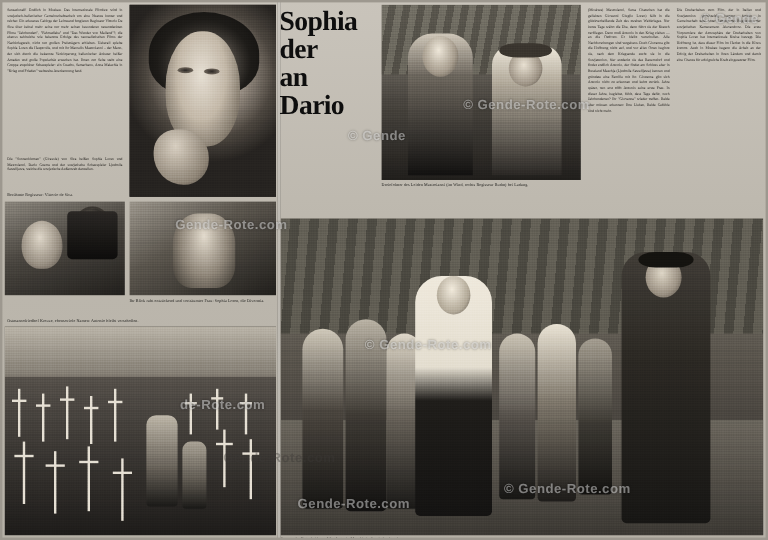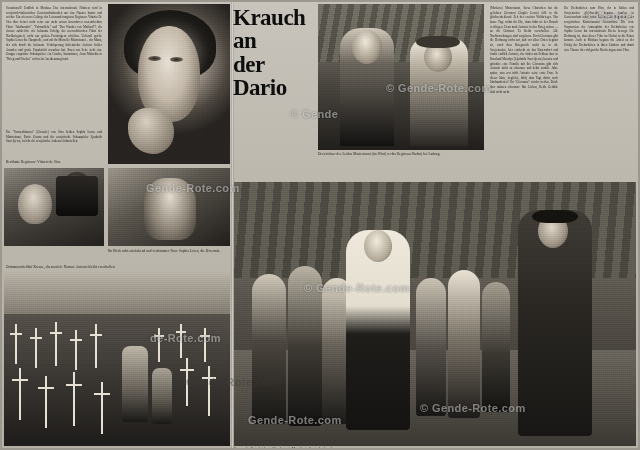--- a/index.html
+++ b/index.html
@@ -311,23 +311,23 @@
     <div class="child"></div>
     <div class="child2"></div>
     <div class="grain"></div>
   </div>
 
   <div class="capbar" style="left:6px;top:265px;width:226px;">Ostmannofriedhof Kreuze, ebensoviele Namen: Antonio bleibt verschollen.</div>
 
   <div class="gutter"></div>
 
   <div id="headline">
-    <div>Krauch</div>
+    <div>Sophia</div>
+    <div>der</div>
     <div>an</div>
-    <div>der</div>
     <div>Dario</div>
   </div>
 
   <div class="photo" id="p-men">
     <div class="trees"></div>
     <div class="m1">
         <i class="hd"></i>
       </div>
     <div class="m2">
         <i class="hd"></i>

